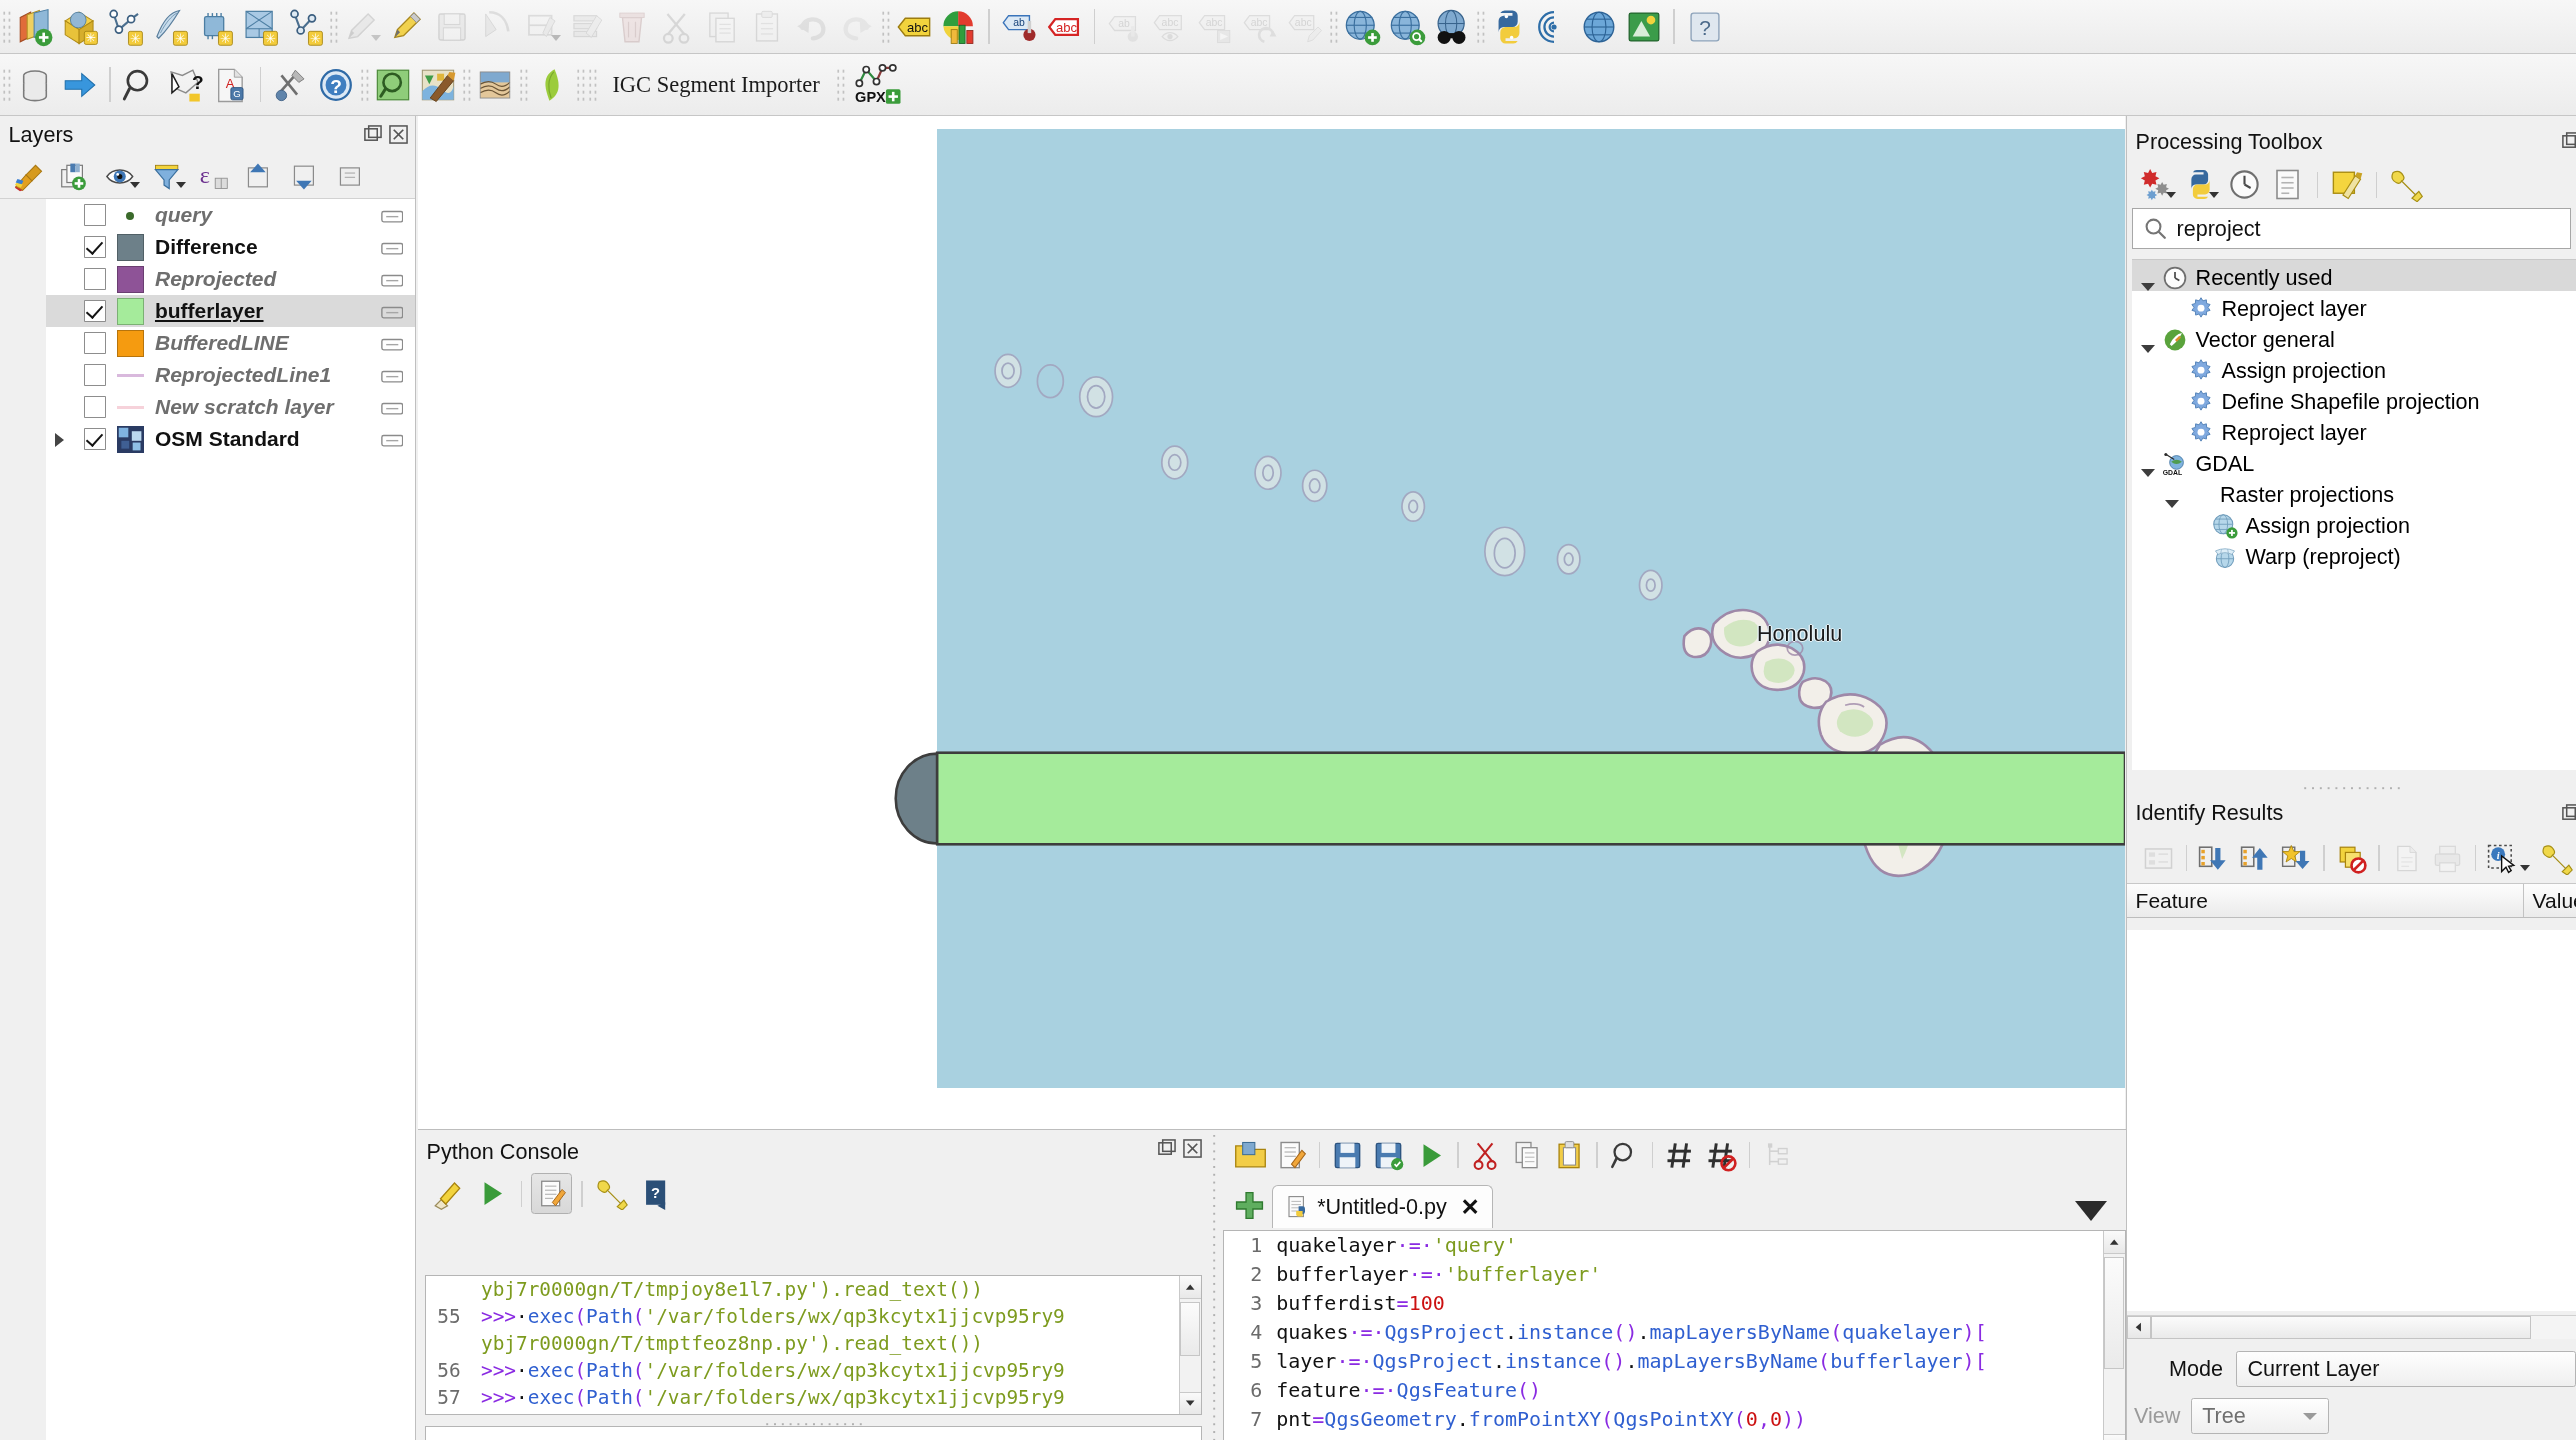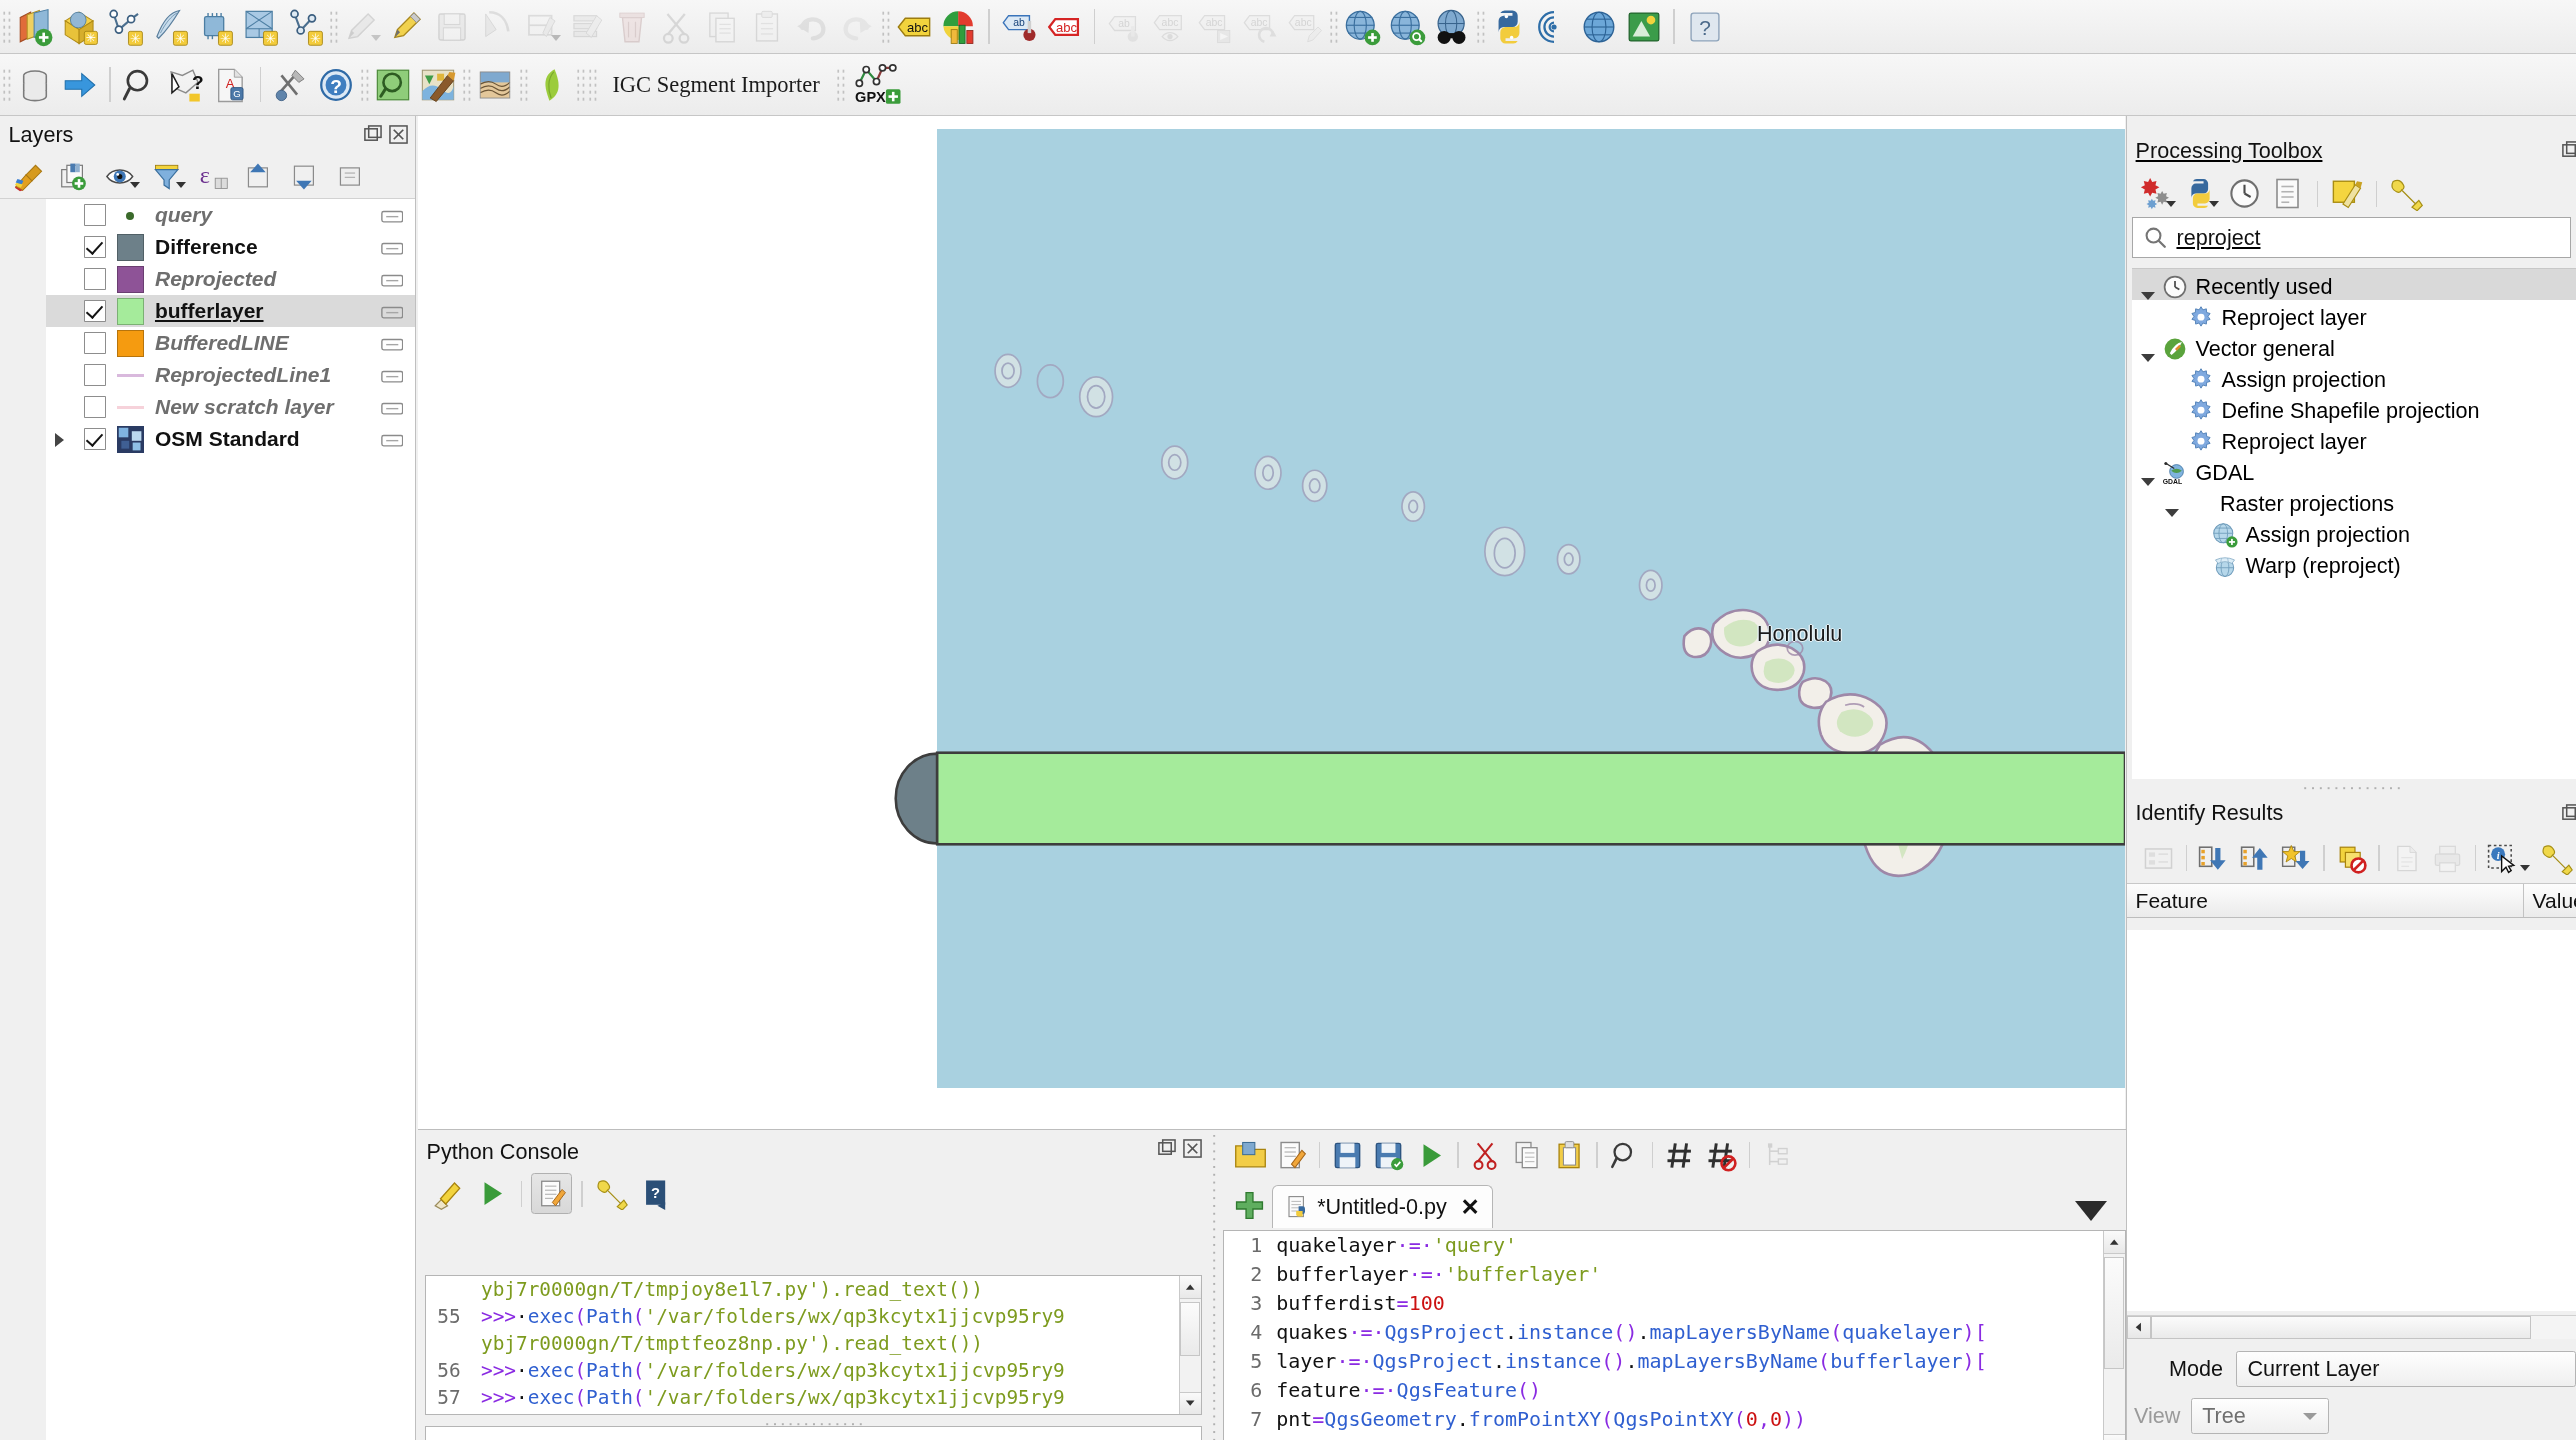--- a/index.html
+++ b/index.html
@@ -111,21 +111,21 @@
     position: absolute; left: 519px; top: 13px; width: 1188px; height: 959px;
     background: #a9d1e0;
   }
   #map-white-left { position: absolute; left: 0; top: 0; width: 519px; height: 959px; background:#fff; }
 
   
   #right-dock {
     position: absolute; left: 2126px; top: 116px; width: 450px; bottom: 0;
     background: #f0f0f0; border-left: 0.9px solid #bfbfbf;
   }
-  #proc-toolbox { position: absolute; left: 0; right: 0; top: 16px; height: 657px; text-decoration: underline; }
+  #proc-toolbox { position: absolute; left: 0; right: 0; top: 7px; height: 657px; }
   .proc-toolbar { height: 47px; display: flex; align-items: center; gap: 3.5px; padding-left: 10.4px; }
   .ptbi { width: 40px; height: 40px; display: flex; align-items: center; justify-content: center; position: relative; }
   .vsep { width: 1.7px; height: 26px; background: #cfcfcf; margin: 0 5.2px; }
   .search-box {
     margin: 0 5.2px; height: 41px; background: #fff; border: 0.9px solid #a7a7a7;
     display: flex; align-items: center; padding-left: 10.4px; gap: 10.4px;
   }
   .search-text { font-size: 21.6px; color: #111; }
   #algo-tree {
     position: absolute; left: 5.2px; right: 0; top: 136px; bottom: 10.4px;

